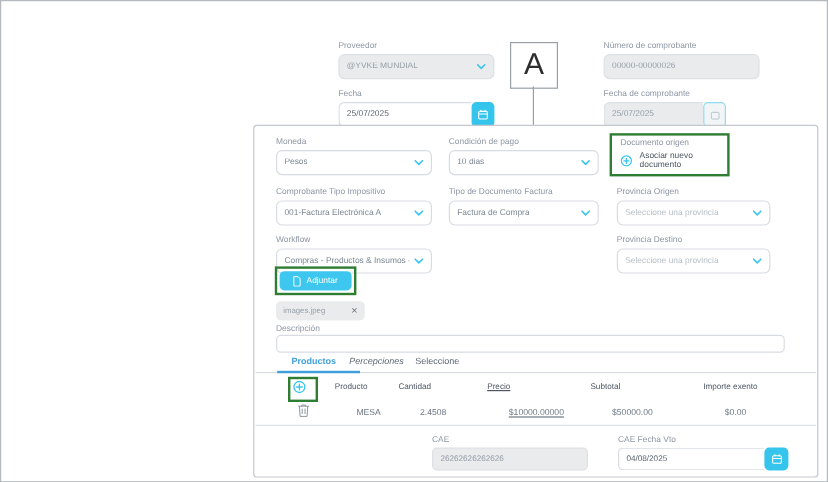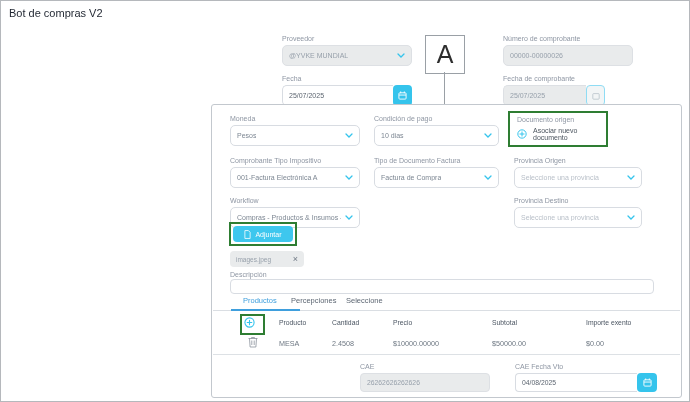--- a/index.html
+++ b/index.html
@@ -45,42 +45,41 @@
   .chip{position:absolute;left:18px;top:146px;width:74px;height:16px;background:#e9ebec;
         border-radius:4px;display:flex;align-items:center;justify-content:space-between;
         padding:0 6px;box-sizing:border-box;font-size:6.5px;color:#97a0ab;}
   .chip-x{color:#6f7984;font-size:9px;line-height:9px;cursor:pointer;}
 
   .desc-input{position:absolute;left:18px;top:174px;width:424px;height:15px;border:1px solid #d8dce2;
         border-radius:4px;background:#fff;box-sizing:border-box;font-size:7px;padding:0 5px;}
 
   .tabbar{position:absolute;left:1px;top:188px;width:467px;height:17px;border-bottom:1px solid #dadee3;}
   .tab{position:absolute;top:3px;font-size:7.5px;color:#5d6773;cursor:pointer;white-space:nowrap;}
-  .tab.active{color:#3f9fdd;}
+  .tab.active{color:#3f9fdd;font-weight:bold;}
   .tab-underline{position:absolute;left:18px;bottom:-1px;width:69px;height:2px;background:#3f9fdd;}
 
   .th{position:absolute;top:214px;font-size:6.8px;color:#4c5663;white-space:nowrap;}
-  .td{position:absolute;top:234px;font-size:7.2px;color:#6e7883;white-space:nowrap;}
-  .c1{left:67px;} .c2{left:120px;} .c3{left:181px;} .c4{left:280px;} .c5{left:374px;}
+  .td{position:absolute;top:234px;font-size:7.2px;color:#6e7883;white-space:nowrap;margin-left:18px;}
+  .c1{left:67px;} .c2{left:120px;} .c3{left:194px;text-decoration:underline;} .c4{left:280px;} .c5{left:374px;}
   .rowline{position:absolute;left:1px;top:249px;width:467px;height:1px;background:#dde1e5;}
 
   .plusbtn{position:absolute;left:32px;top:212px;color:#35c4ec;display:flex;cursor:pointer;}
   .trashbtn{position:absolute;left:36px;top:231px;display:flex;cursor:pointer;}
 
   .caeinput{display:flex;align-items:center;height:19px;border:1px solid #dde0e4;border-radius:4px;
         background:#e9ebec;font-size:6.8px;color:#97a0ab;padding:0 6px;box-sizing:border-box;}
   .caedatewrap{display:flex;align-items:stretch;height:19px;}
   .caedateinput{flex:1;display:flex;align-items:center;border:1px solid #d8dce2;border-radius:4px 0 0 4px;
         border-right:none;background:#fff;font-size:6.8px;color:#5c6570;padding:0 6px;box-sizing:border-box;}
 </style>
 </head>
 <body>
 
 <div class="page">
-  <div class="title">Bot de compras V2</div>
 
   <div class="grp" style="left:281px;top:34px;width:130px;">
     <span class="lbl">Proveedor</span>
     <div class="ctl dis">
       <span class="val">@YVKE MUNDIAL</span>
       <span class="chev">
         <svg width="8" height="5" viewBox="0 0 8 5">
             <path d="M1 1l3 3 3-3" fill="none" stroke="currentColor" stroke-width="1.3" stroke-linecap="round"></path>
           </svg>
       </span>
@@ -244,21 +243,21 @@
     <div class="chip">
       <span>images.jpeg</span>
       <span class="chip-x">×</span>
     </div>
 
     <span class="lbl" style="position:absolute;left:18px;top:166px;">Descripción</span>
     <input class="desc-input" value="" style="">
 
     <div class="tabbar">
       <span class="tab active" style="left:30px;">Productos</span>
-      <span class="tab" style="left:78px;">Percepciones</span>
+      <span class="tab" style="left:78px;font-style:italic;">Percepciones</span>
       <span class="tab" style="left:133px;">Seleccione</span>
       <div class="tab-underline"></div>
     </div>
 
     <div class="hl" style="left:28px;top:209px;width:25px;height:21px;"></div>
     <span class="plusbtn">
       <span style="display:flex;">
         <svg width="11" height="11" viewBox="0 0 12 12">
             <circle cx="6" cy="6" r="5" fill="none" stroke="currentColor" stroke-width="1.2"></circle>
             <path d="M6 3.5v5M3.5 6h5" stroke="currentColor" stroke-width="1.2" stroke-linecap="round"></path>

